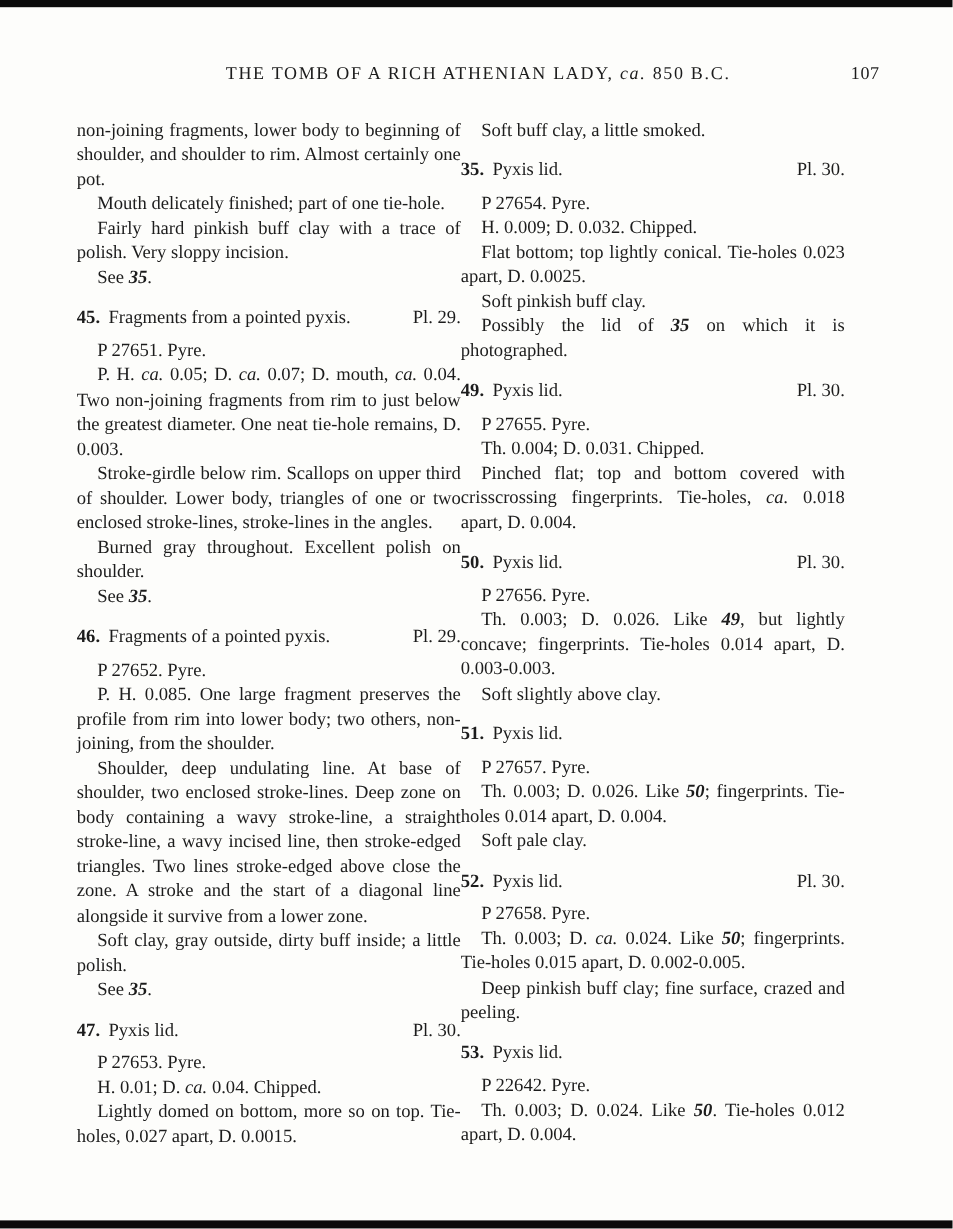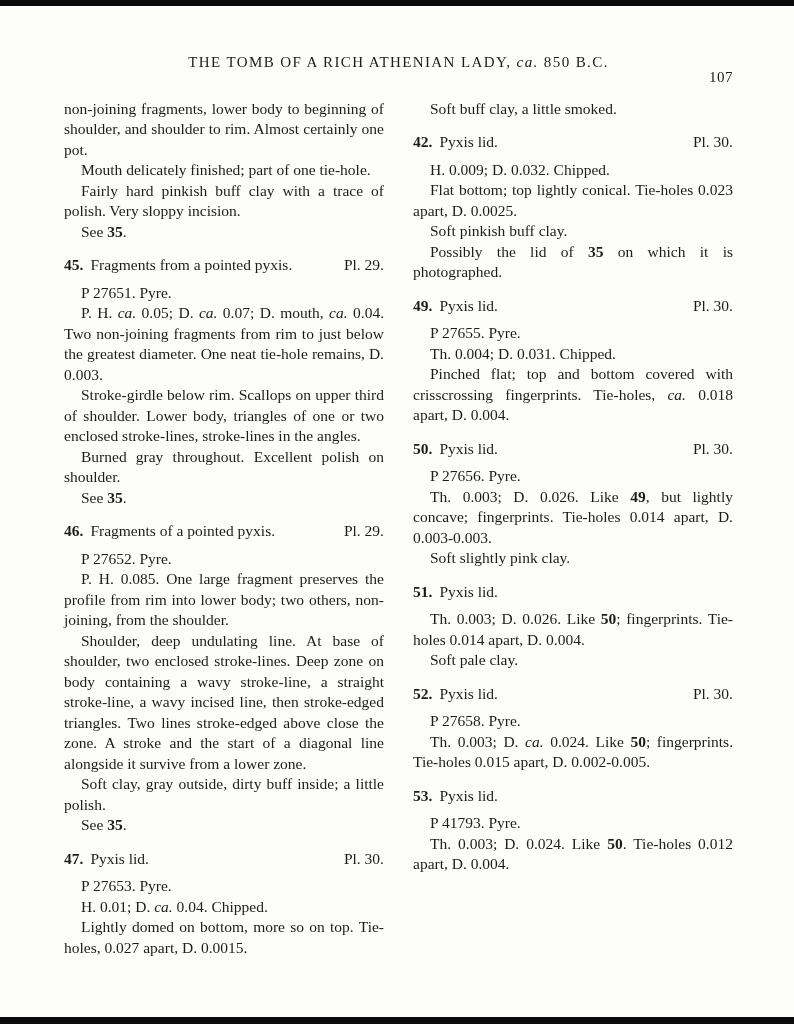--- a/index.html
+++ b/index.html
@@ -30,32 +30,32 @@
   .page-header {
     position: relative;
     text-align: center;
     font-size: 15px;
     letter-spacing: 1.4px;
     margin-bottom: 26px;
     white-space: nowrap;
   }
   .page-number {
     position: absolute;
-    right: 0; top: 15px;
+    right: 0; top: 0;
     letter-spacing: 0.5px;
   }
 
-  .columns { display: flex; gap: 29px; }
+  .columns { display: flex; }
   .col { width: 320px; flex: 0 0 320px; }
 
   .para { margin: 0; text-align: justify; }
   .para.indent { text-indent: 17px; }
 
   .it { font-style: italic; }
-  .bf { font-weight: bold; }
+  .bf { font-weight: bold; font-style: italic; }
 
   .entry {
     display: flex;
     align-items: baseline;
     margin: 13px 0 7px 0;
   }
   .entry-num { font-weight: bold; margin-right: 7px; }
   .entry-plate { margin-left: auto; }
 </style>
 </head>
@@ -100,60 +100,63 @@
           <span class="entry-title">Pyxis lid.</span>
           <span class="entry-plate">Pl. 30.</span>
         </div>
         <p class="para indent"><span>P 27653. Pyre.</span></p>
         <p class="para indent"><span>H. 0.01; D. </span><span class="it">ca.</span><span> 0.04. Chipped.</span></p>
         <p class="para indent"><span>Lightly domed on bottom, more so on top. Tie-holes, 0.027 apart, D. 0.0015.</span></p>
       </div>
     <div class="col" id="col-right">
         <p class="para indent"><span>Soft buff clay, a little smoked.</span></p>
         <div class="entry">
-          <span class="entry-num">42.</span>
+          <span class="entry-num">35.</span>
           <span class="entry-title">Pyxis lid.</span>
           <span class="entry-plate">Pl. 30.</span>
         </div>
+        <p class="para indent"><span>P 27654. Pyre.</span></p>
         <p class="para indent"><span>H. 0.009; D. 0.032. Chipped.</span></p>
         <p class="para indent"><span>Flat bottom; top lightly conical. Tie-holes 0.023 apart, D. 0.0025.</span></p>
         <p class="para indent"><span>Soft pinkish buff clay.</span></p>
         <p class="para indent"><span>Possibly the lid of </span><span class="bf">35</span><span> on which it is photographed.</span></p>
         <div class="entry">
           <span class="entry-num">49.</span>
           <span class="entry-title">Pyxis lid.</span>
           <span class="entry-plate">Pl. 30.</span>
         </div>
         <p class="para indent"><span>P 27655. Pyre.</span></p>
         <p class="para indent"><span>Th. 0.004; D. 0.031. Chipped.</span></p>
         <p class="para indent"><span>Pinched flat; top and bottom covered with crisscrossing fingerprints. Tie-holes, </span><span class="it">ca.</span><span> 0.018 apart, D. 0.004.</span></p>
         <div class="entry">
           <span class="entry-num">50.</span>
           <span class="entry-title">Pyxis lid.</span>
           <span class="entry-plate">Pl. 30.</span>
         </div>
         <p class="para indent"><span>P 27656. Pyre.</span></p>
         <p class="para indent"><span>Th. 0.003; D. 0.026. Like </span><span class="bf">49</span><span>, but lightly concave; fingerprints. Tie-holes 0.014 apart, D. 0.003-0.003.</span></p>
-        <p class="para indent"><span>Soft slightly pink clay.</span></p>
+        <p class="para indent"><span>Soft slightly above clay.</span></p>
         <div class="entry">
           <span class="entry-num">51.</span>
           <span class="entry-title">Pyxis lid.</span>
         </div>
+        <p class="para indent"><span>P 27657. Pyre.</span></p>
         <p class="para indent"><span>Th. 0.003; D. 0.026. Like </span><span class="bf">50</span><span>; fingerprints. Tie-holes 0.014 apart, D. 0.004.</span></p>
         <p class="para indent"><span>Soft pale clay.</span></p>
         <div class="entry">
           <span class="entry-num">52.</span>
           <span class="entry-title">Pyxis lid.</span>
           <span class="entry-plate">Pl. 30.</span>
         </div>
         <p class="para indent"><span>P 27658. Pyre.</span></p>
         <p class="para indent"><span>Th. 0.003; D. </span><span class="it">ca.</span><span> 0.024. Like </span><span class="bf">50</span><span>; fingerprints. Tie-holes 0.015 apart, D. 0.002-0.005.</span></p>
+        <p class="para indent"><span>Deep pinkish buff clay; fine surface, crazed and peeling.</span></p>
         <div class="entry">
           <span class="entry-num">53.</span>
           <span class="entry-title">Pyxis lid.</span>
         </div>
-        <p class="para indent"><span>P 41793. Pyre.</span></p>
+        <p class="para indent"><span>P 22642. Pyre.</span></p>
         <p class="para indent"><span>Th. 0.003; D. 0.024. Like </span><span class="bf">50</span><span>. Tie-holes 0.012 apart, D. 0.004.</span></p>
       </div>
   </main>
 
   <div class="edge-bottom"></div>
 </div>
 
 </body></html>

